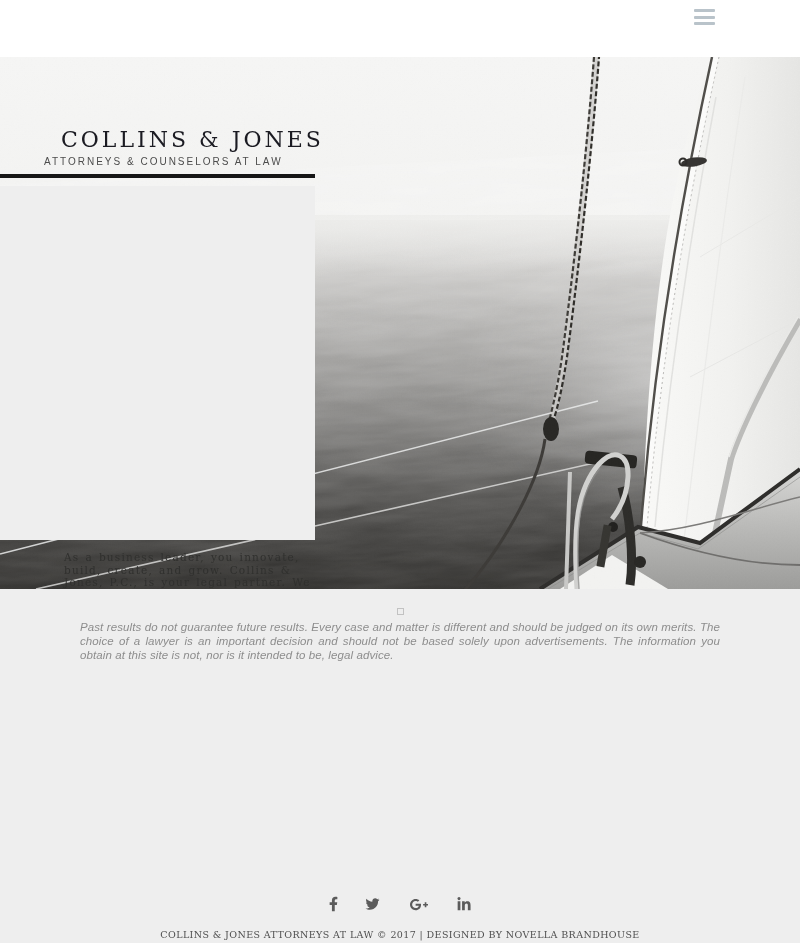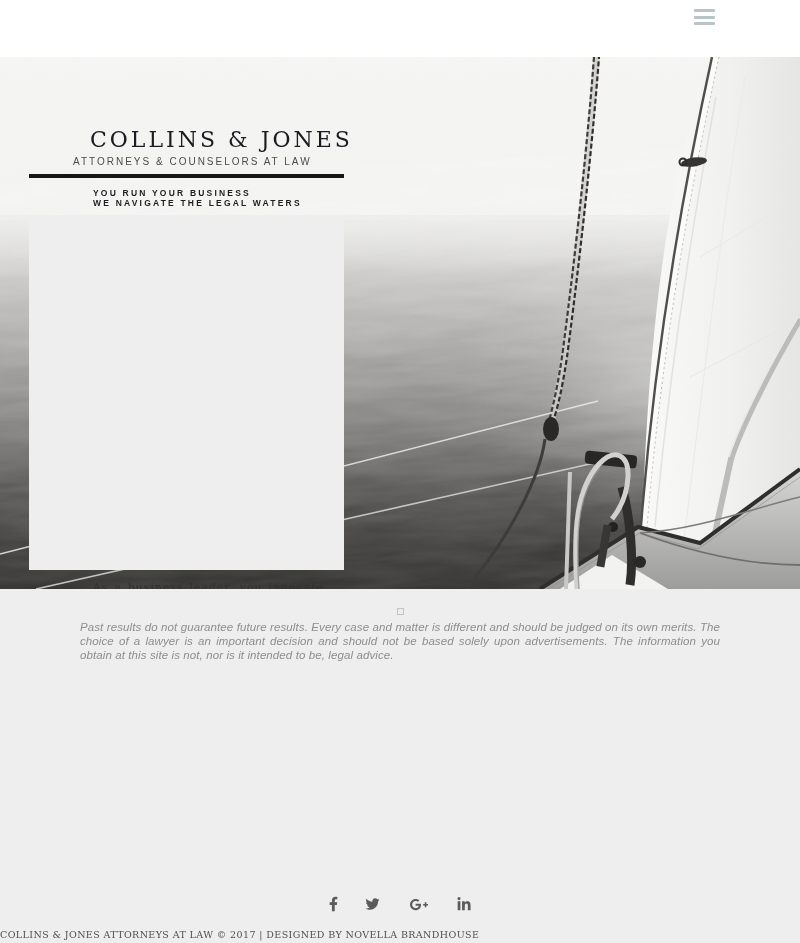--- a/index.html
+++ b/index.html
@@ -13,21 +13,21 @@
   .header{height:57px;background:#ffffff;position:relative;}
   .hamburger{
     position:absolute;left:690px;top:4px;width:30px;height:26px;
     background:none;border:none;cursor:pointer;padding:3px 4px;
   }
   .hamburger span{display:block;width:21px;height:3px;background:#b9c3ca;margin:0 0 3.5px 0;border-radius:1px;}
   .hamburger span:last-child{margin-bottom:0;}
   
   .hero{position:relative;width:800px;height:532px;overflow:hidden;background:#f2f2f0;}
   .hero svg.bg{position:absolute;left:0;top:0;display:block;}
-  .hero-content{position:absolute;left:0;top:71px;width:330px;z-index:5;padding-left:29px;}
+  .hero-content{position:absolute;left:0;top:71px;width:330px;z-index:5;}
   .logo-title{
     margin:0 0 0 61px;font-family:"DejaVu Serif","Liberation Serif",serif;
     font-size:22px;line-height:24px;font-weight:500;letter-spacing:3px;color:#1b1b22;white-space:nowrap;
   }
   .logo-subtitle{
     margin:4px 0 0 44px;font-size:10px;letter-spacing:2px;color:#4c4c4c;white-space:nowrap;
   }
   .rule{width:315px;height:4px;background:#161616;}
   .rule.top{margin-top:7px;}
   .rule.bottom{margin-top:8px;}
@@ -41,21 +41,21 @@
   .bottom{position:relative;background:#eeeeee;height:354px;}
   .ornament{width:5px;height:5px;border:1px solid #c2c2c2;margin:19px auto 0;}
   .disclaimer{
     width:640px;margin:5px auto 0;text-align:justify;
     font-style:italic;color:#8d8d8d;font-size:11.5px;line-height:14px;letter-spacing:0.1px;
   }
   .social{position:absolute;top:287px;left:0;right:0;display:flex;justify-content:center;align-items:center;gap:26px;}
   .social a{display:flex;align-items:center;justify-content:center;height:18px;text-decoration:none;}
   .social svg{fill:#5b5b5b;}
   .copyright{
-    position:absolute;top:321px;left:0;width:100%;
+    position:absolute;top:321px;left:0;width:100%;text-align:center;
     font-family:"DejaVu Serif","Liberation Serif",serif;
     font-size:9.5px;letter-spacing:0.4px;color:#4f4f4f;
   }
 </style>
 </head>
 <body>
 
 <div class="header">
   <button class="hamburger" aria-label="hamburger">
     <span></span>
@@ -157,24 +157,20 @@
     <path d="M579,532 C575,472 579,436 600,411" fill="none" stroke="#8f8f8d" stroke-width="1.4" opacity="0.7"></path>
     <path d="M570,415 L566,532" stroke="#c9c9c7" stroke-width="4" fill="none"></path>
 
     <rect width="800" height="532" filter="url(#grain)" opacity="0.05"></rect>
   </svg>
 
   <div class="hero-content">
     <h1 class="logo-title">COLLINS &amp; JONES</h1>
     <div class="logo-subtitle">ATTORNEYS &amp; COUNSELORS AT LAW</div>
     <div class="rule top"></div>
-    <div class="taglines">
-      <div>YOU RUN YOUR BUSINESS</div>
-      <div>WE NAVIGATE THE LEGAL WATERS</div>
-    </div>
     <div class="rule bottom"></div>
     <p class="intro">As a business leader, you innovate, build, create, and grow. Collins &amp; Jones, P.C., is your legal partner. We mitigate the risks, protect your ideas and point you in the right direction, leaving you free to do what you love.</p>
   </div>
 </div>
 
 <div class="bottom">
   <div class="ornament"></div>
   <p class="disclaimer">Past results do not guarantee future results. Every case and matter is different and should be judged on its own merits. The choice of a lawyer is an important decision and should not be based solely upon advertisements. The information you obtain at this site is not, nor is it intended to be, legal advice.</p>
 
   <div class="social">

